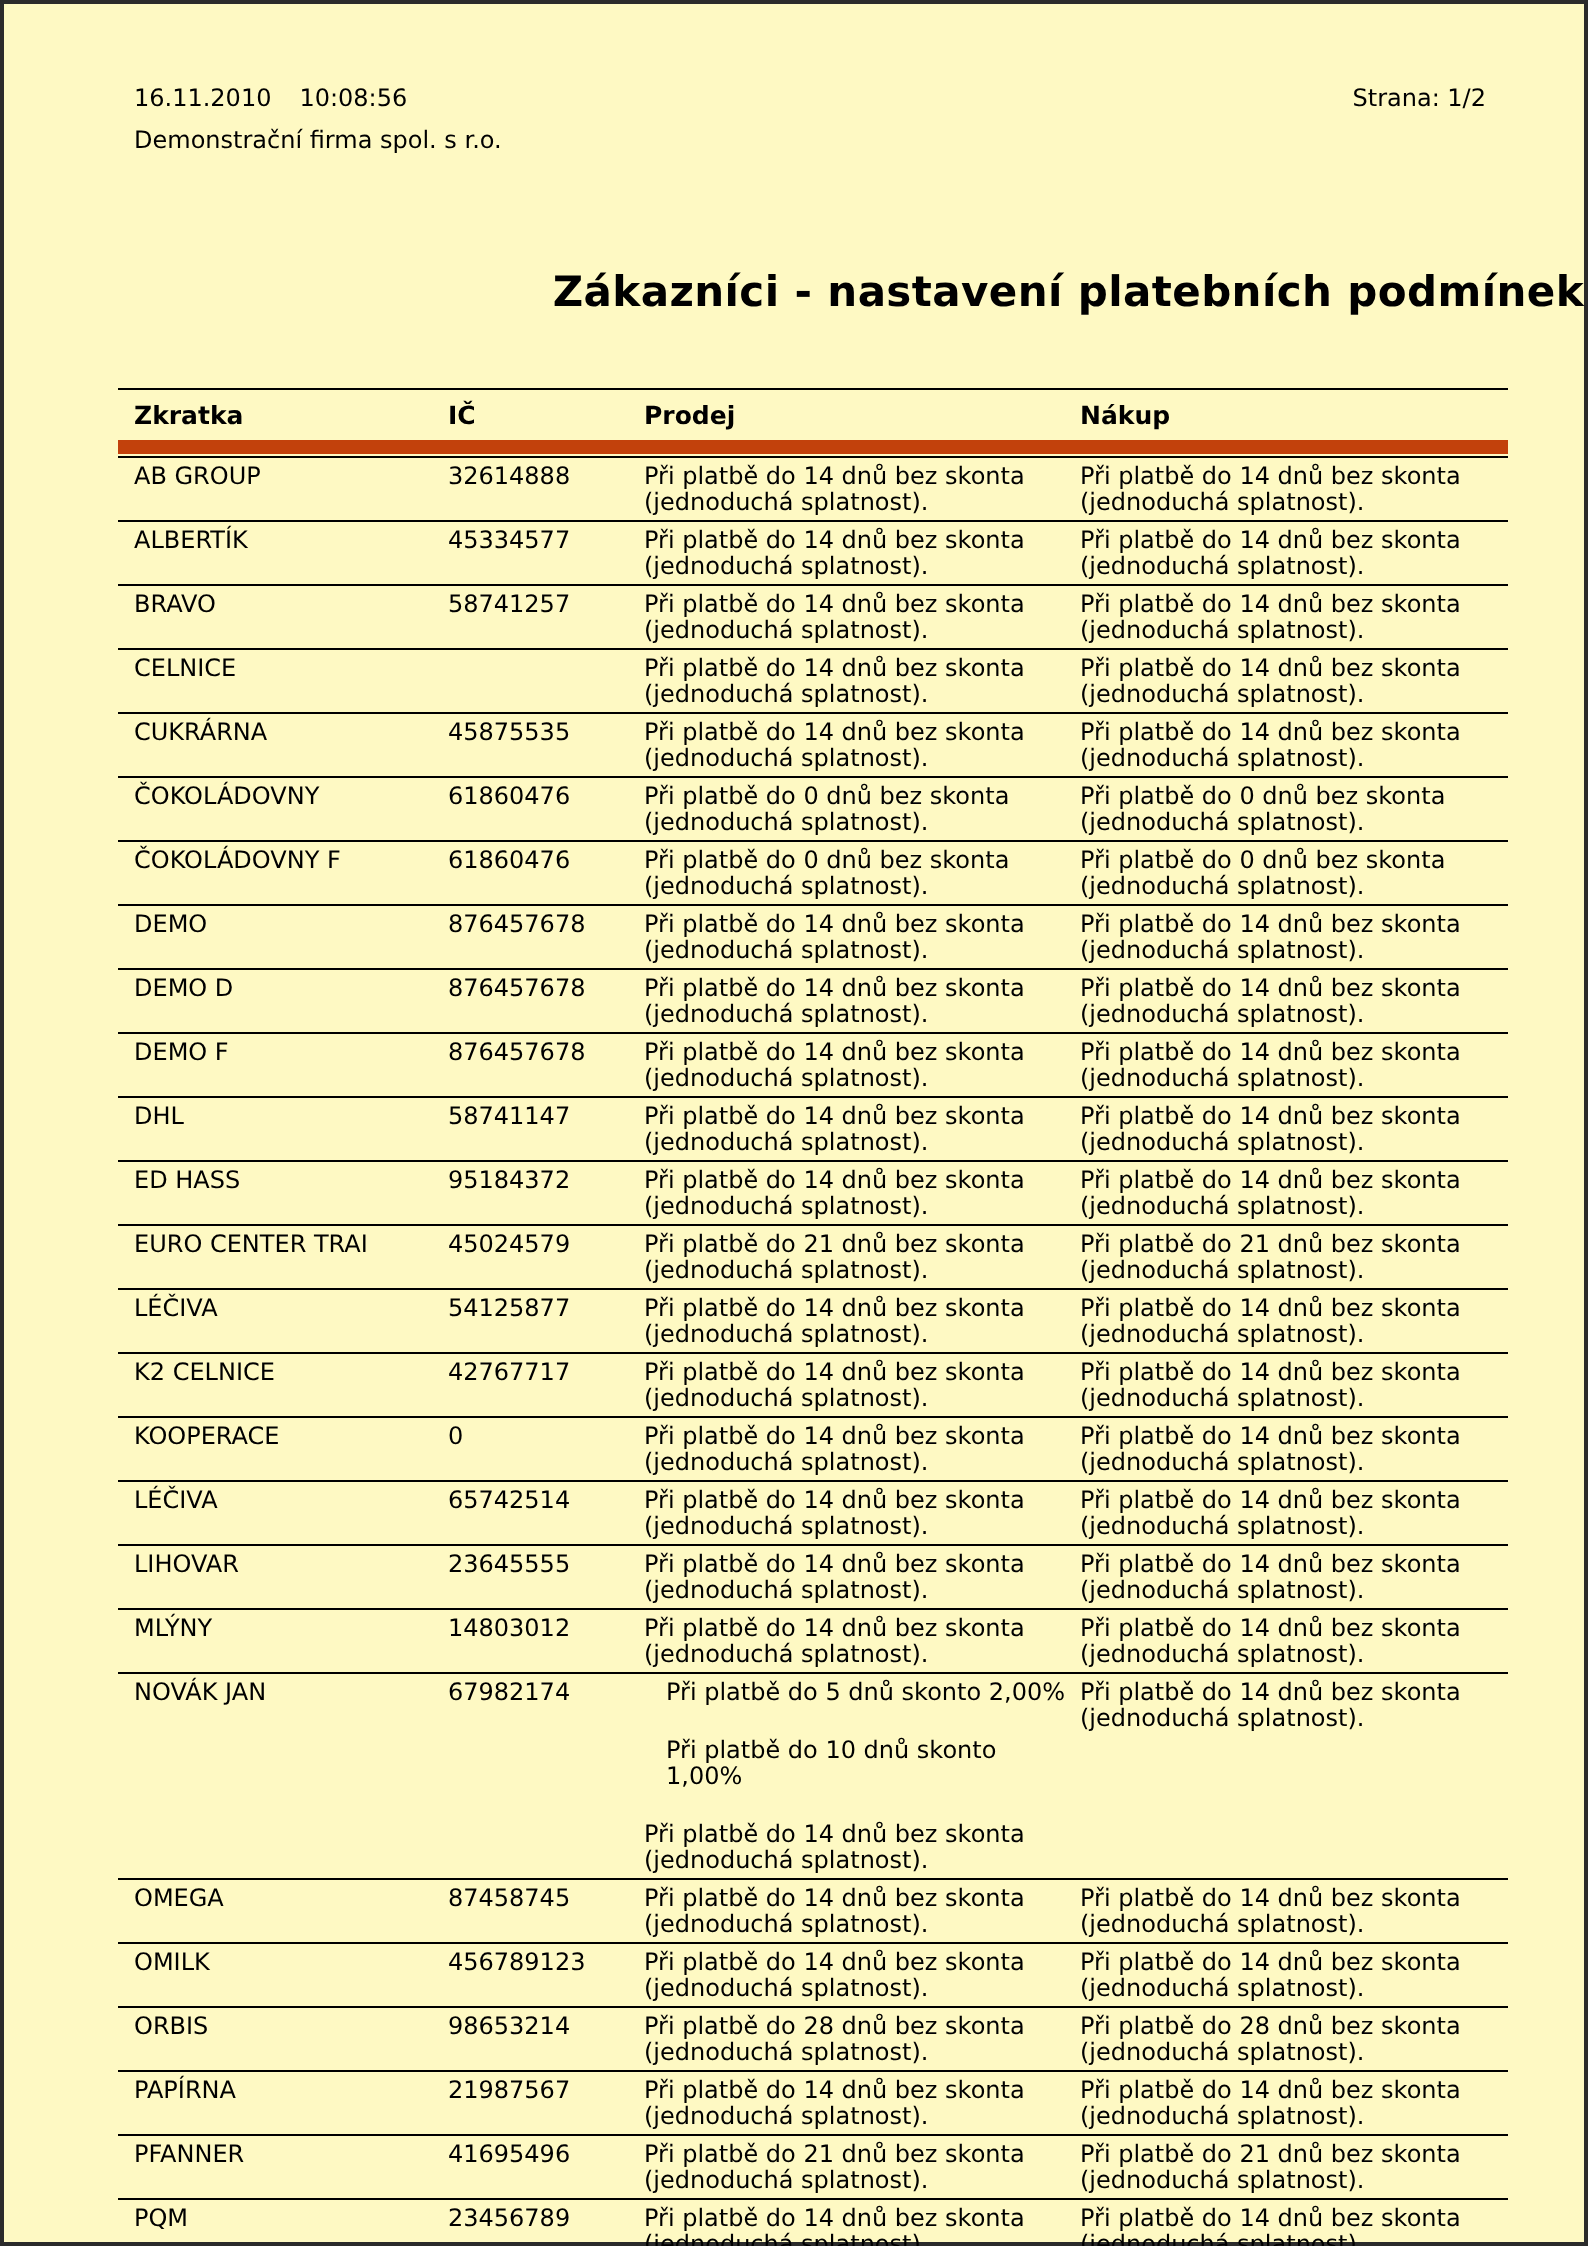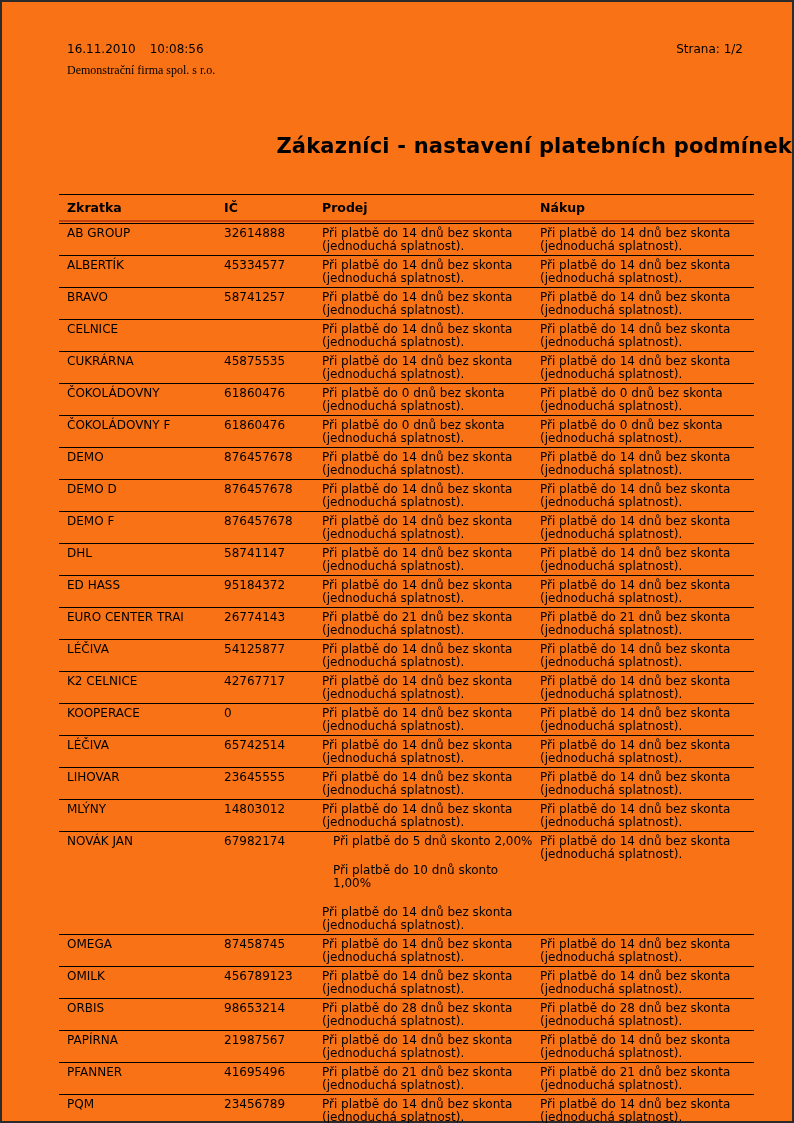--- a/index.html
+++ b/index.html
@@ -9,54 +9,54 @@
     height: 1123px;
     font-family: "DejaVu Sans", "Liberation Sans", sans-serif;
     color: #000000;
     position: relative;
     overflow: hidden;
   }
   .page {
     width: 794px;
     height: 1123px;
     border: 2px solid #2b2b2b;
-    background: #f97316;
+    background: #fef9c3;
   }
   
   .rpt-header {
     margin: 40px 49px 0 65px;
     font-size: 12px;
     line-height: 14px;
   }
   .rpt-header-row1 {
     display: flex;
     justify-content: space-between;
     align-items: baseline;
   }
   .time { margin-left: 14px; }
-  .company { margin-top: 7px; font-family: Liberation Serif, serif; }
+  .company { margin-top: 7px; }
   
   .rpt-title {
     margin-top: 57px;
     text-align: right;
     font-size: 21px;
     font-weight: bold;
     letter-spacing: 0.2px;
   }
   
   .rpt-table {
     margin: 36px 0 0 57px;
     width: 695px;
     font-size: 12px;
     line-height: 13px;
   }
   .thead {
     display: flex;
     border-top: 1px solid #000;
-    border-bottom: 2px solid #c2410c;
+    border-bottom: 7px solid #c2410c;
     padding: 6px 0 6px 8px;
     font-weight: bold;
     font-size: 12.5px;
     align-items: center;
   }
   .dbl-line {
     height: 2px;
     border-bottom: 1px solid #000;
   }
   .trow {
@@ -227,21 +227,21 @@
     <div class="c3">
             <div class="para">Při platbě do 14 dnů bez skonta (jednoduchá splatnost).</div>
           </div>
     <div class="c4">
             <div class="para">Při platbě do 14 dnů bez skonta (jednoduchá splatnost).</div>
           </div>
   </div>
 
   <div class="trow">
     <div class="c1">EURO CENTER TRAI</div>
-    <div class="c2">26774143</div>
+    <div class="c2">45024579</div>
     <div class="c3">
             <div class="para">Při platbě do 21 dnů bez skonta (jednoduchá splatnost).</div>
           </div>
     <div class="c4">
             <div class="para">Při platbě do 21 dnů bez skonta (jednoduchá splatnost).</div>
           </div>
   </div>
 
   <div class="trow">
     <div class="c1">LÉČIVA</div>

